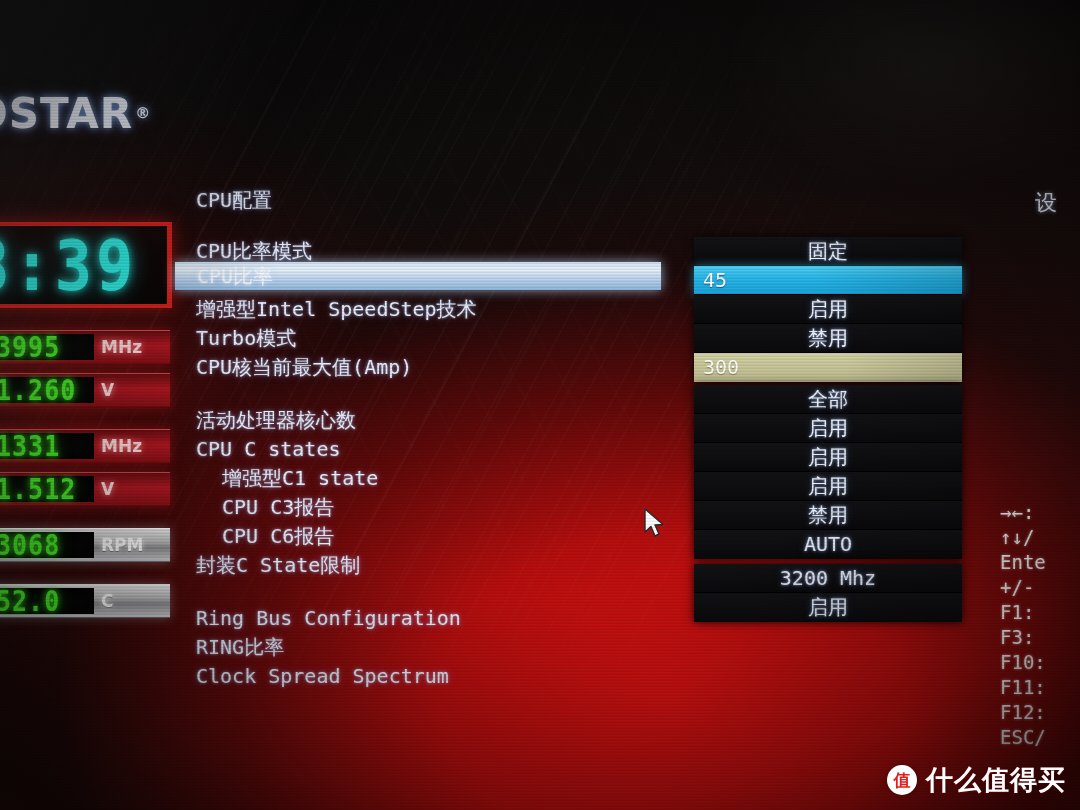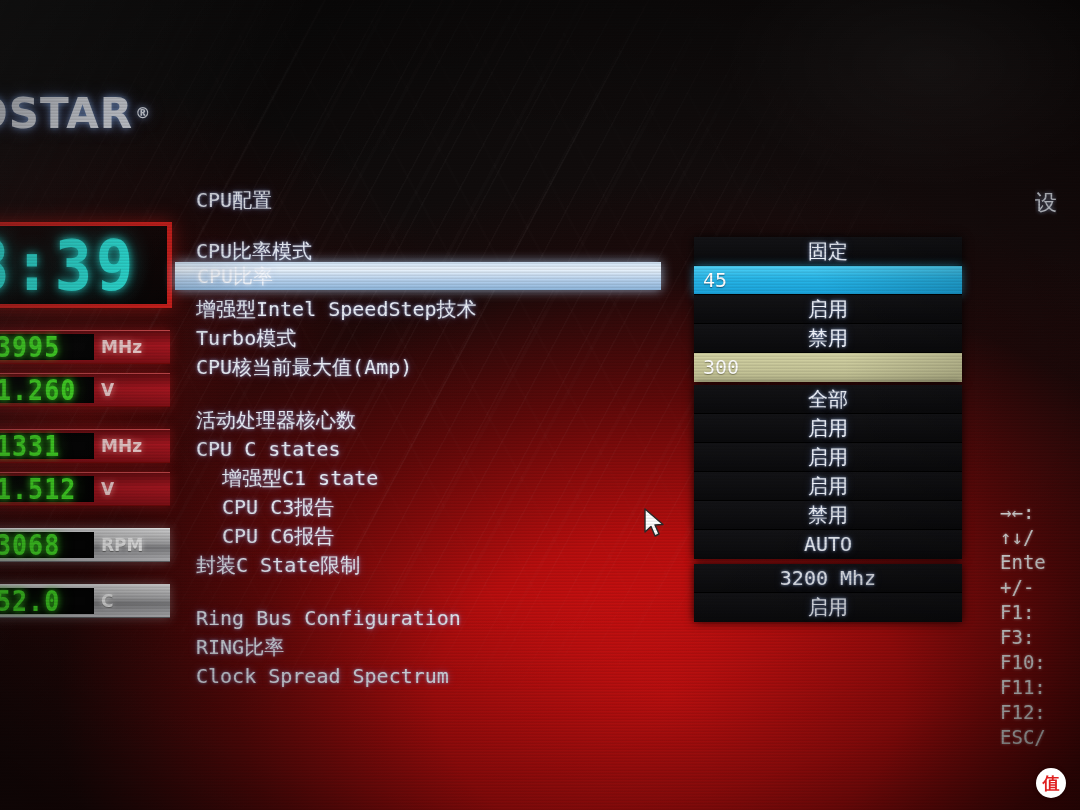--- a/index.html
+++ b/index.html
@@ -343,14 +343,15 @@
   <svg id="cursor" viewBox="0 0 24 32">
     <path d="M2 1 L2 24 L8 18.5 L12 28 L16 26 L12 17 L20 16.5 Z" fill="#ffffff" stroke="#2b2b2b" stroke-width="1.4" stroke-linejoin="round"></path>
   </svg>
 
   <div id="scanlines"></div>
   <div id="vignette"></div>
   <div id="glare"></div>
 
   <div id="watermark">
     <span class="badge">值</span>
+    <span class="wtext">什么值得买</span>
   </div>
 </div>
 
 </body></html>

